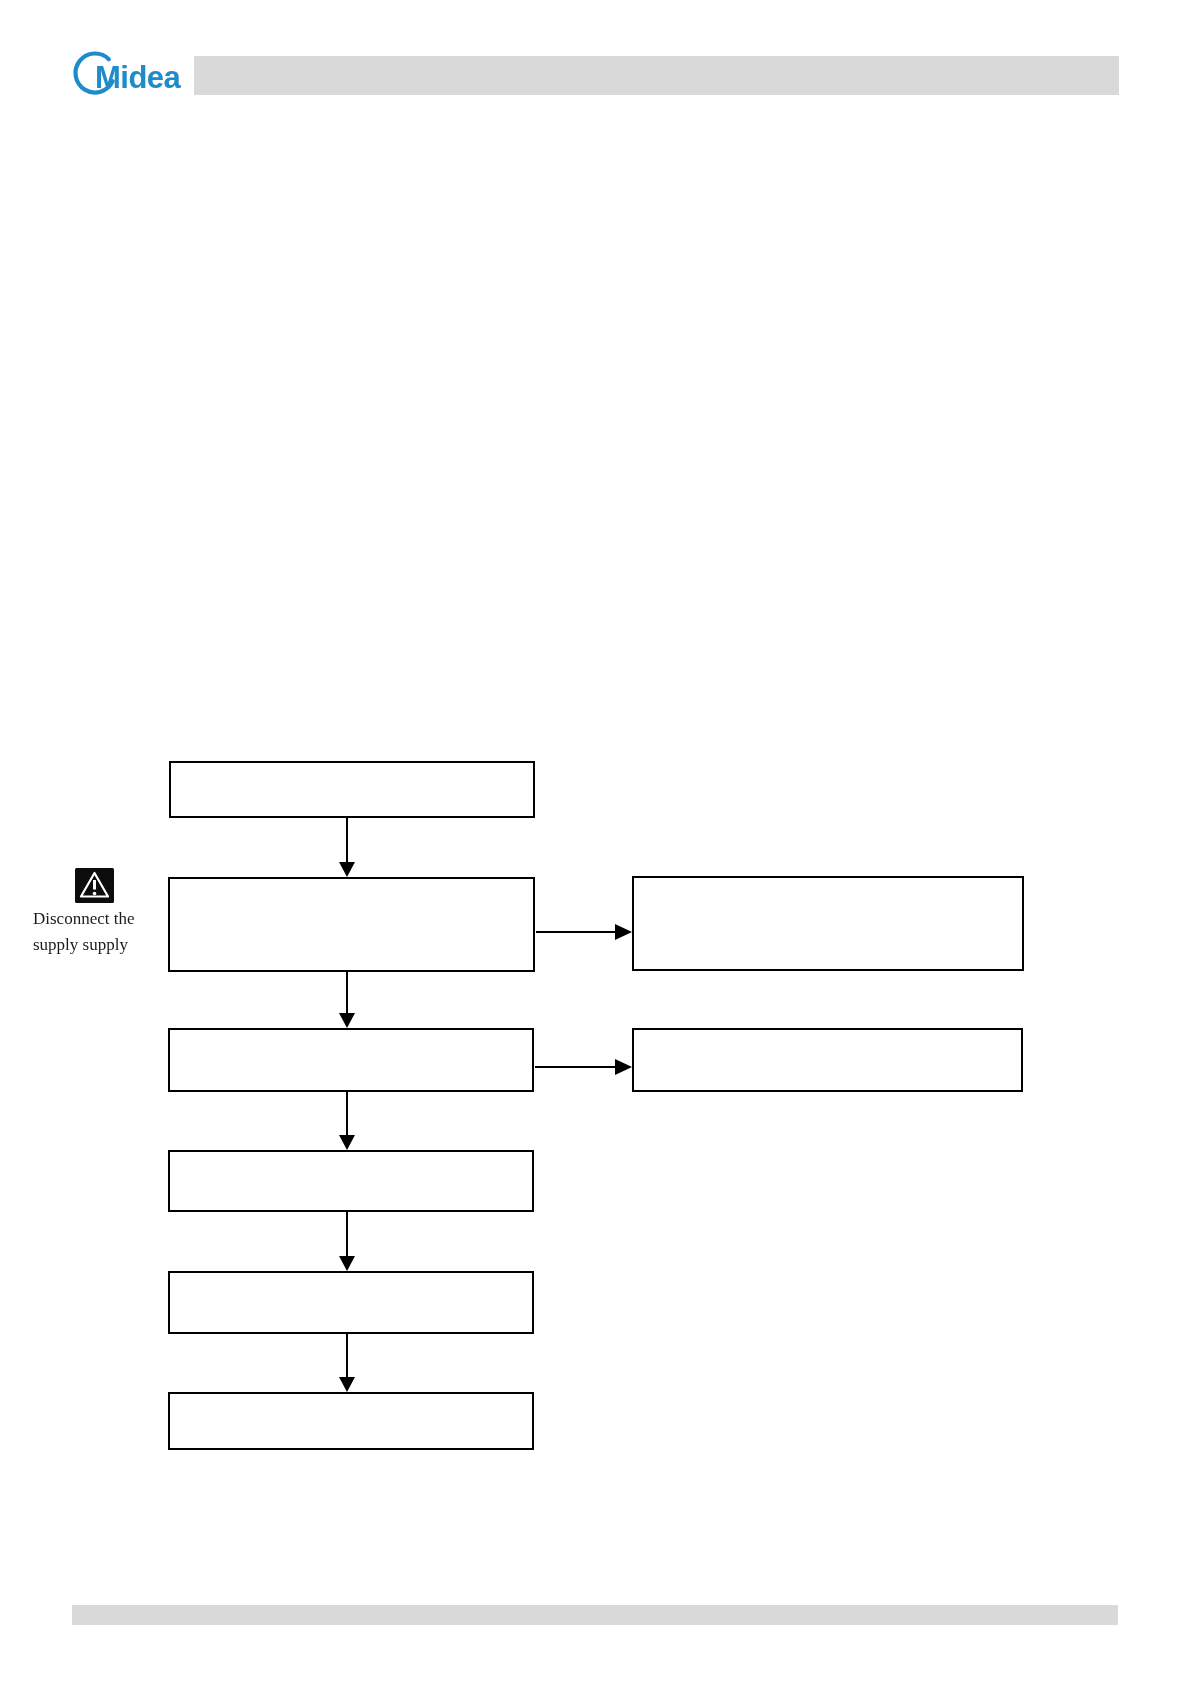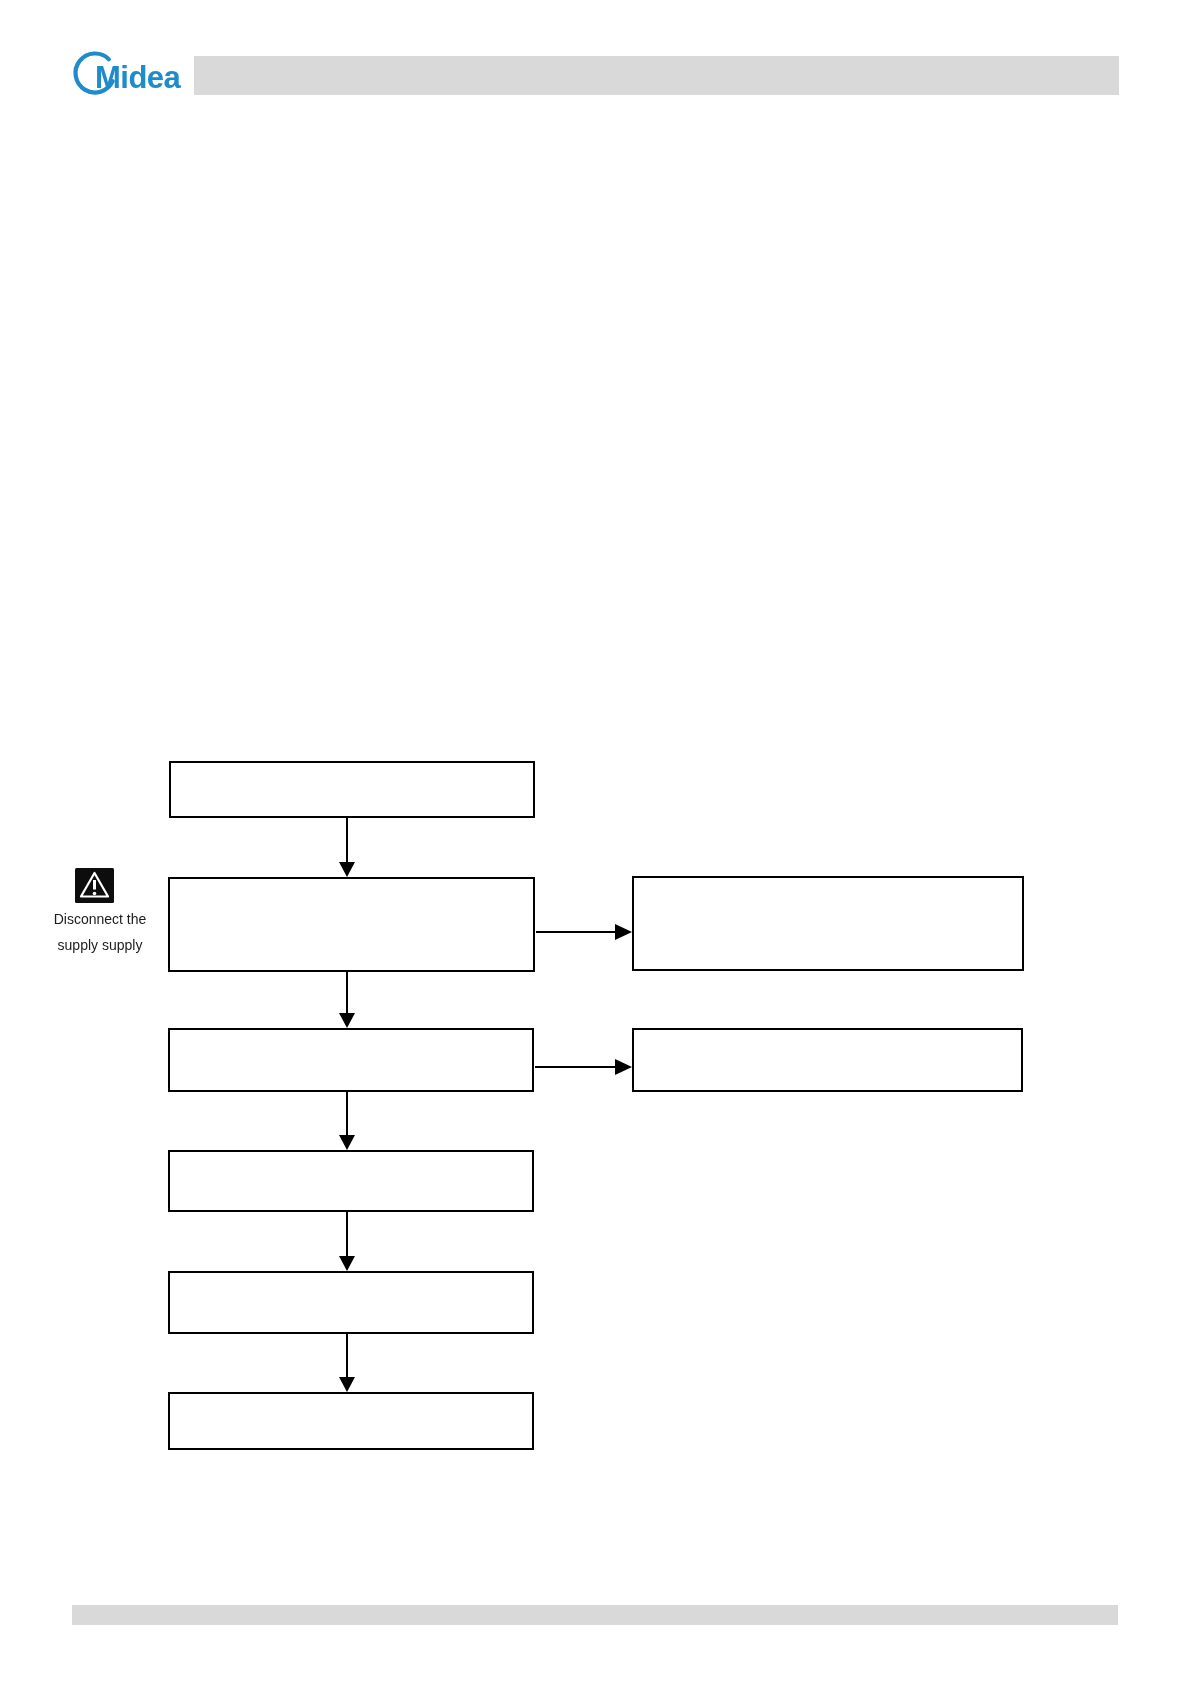--- a/index.html
+++ b/index.html
@@ -51,21 +51,21 @@
   .harrow .head{position:absolute;right:0;top:0;width:0;height:0;
     border-top:8px solid transparent;border-bottom:8px solid transparent;
     border-left:17px solid var(--flow-line,#000);}
   #h1{left:536px;top:924px;width:96px;}
   #h2{left:535px;top:1059px;width:97px;}
   
   .warn-icon{position:absolute;left:75px;top:868px;width:39px;height:35px;}
   .warn-icon svg{display:block;width:100%;height:100%;}
   .warn-caption{
     position:absolute;left:33px;top:906px;width:134px;
-    font-size:14px;line-height:26px;color:#1c1c1c;text-align:center;
+    font-size:17px;line-height:26px;color:#1c1c1c;text-align:left;font-family:Liberation Serif, serif;
   }
 </style>
 </head>
 <body>
 
 <div class="page">
 
   <div class="logo">
     <svg viewBox="0 0 122 54">
       <path d="M 38.8 15.2 A 19.5 19.5 0 1 0 42.7 37.2" fill="none" stroke="#1E8CCB" stroke-width="4.2" stroke-linecap="round"></path>

